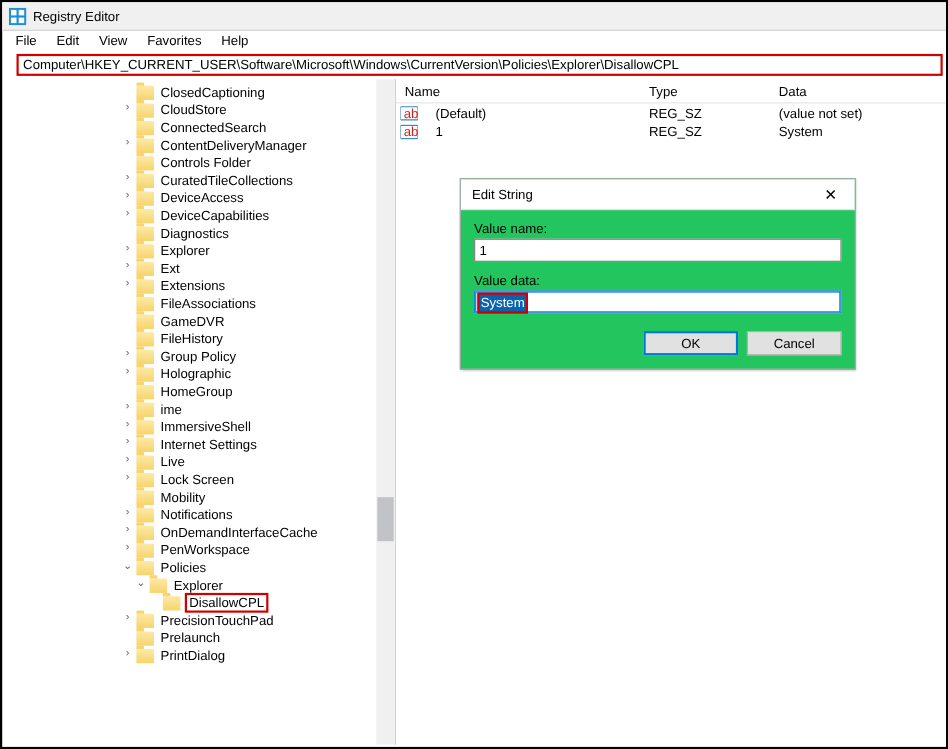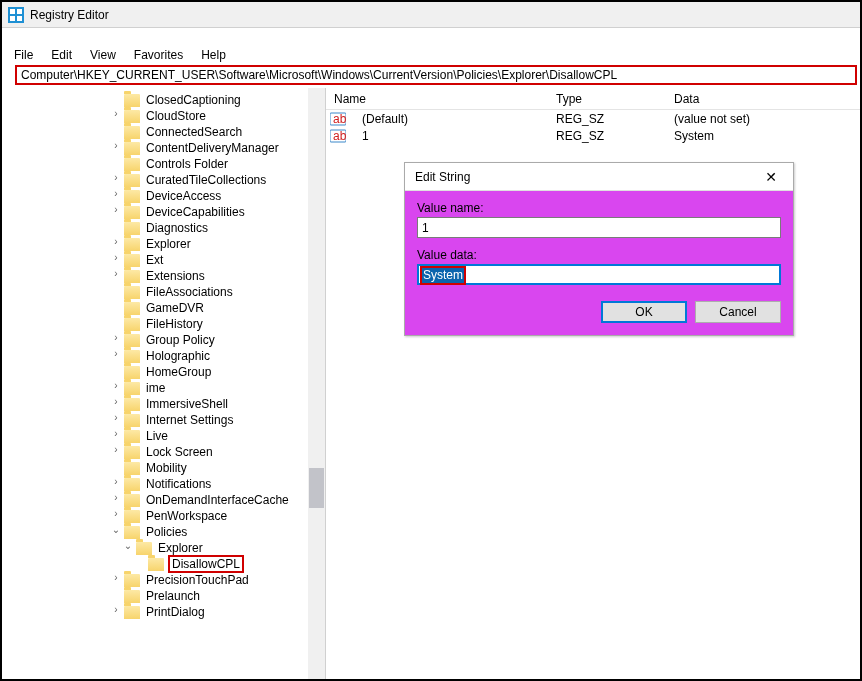--- a/index.html
+++ b/index.html
@@ -1,26 +1,26 @@
 <!DOCTYPE html>
 <html><head>
 <meta charset="utf-8">
 <style>
   * { box-sizing: border-box; margin: 0; padding: 0; font-family: "Segoe UI", Tahoma, sans-serif; font-size: 12px; }
   body { background: #fff; width: 862px; height: 681px; border: 2px solid #000; position: relative; overflow: hidden; }
   .titlebar { height: 26px; display: flex; align-items: center; padding: 0 6px; background: #f0f0f0; border-bottom: 1px solid #d0d0d0; }
   .titlebar .icon { width: 16px; height: 16px; margin-right: 6px; }
   .titlebar .title { color: #000; }
-  .menubar { height: 36px; display: flex; align-items: flex-end; padding: 0 4px; gap: 2px; }
+  .menubar { height: 20px; display: flex; align-items: flex-start; padding: 0 4px; gap: 2px; }
   .menuitem { padding: 2px 8px; cursor: default; }
   .addressbar-wrap { padding: 1px 3px 3px 13px; }
   .addressbar { height: 20px; border: 2px solid #d00000; background: #fff; display: flex; align-items: center; padding: 0 4px; }
   .addressbar input { border: none; outline: none; width: 100%; font-size: 12px; background: transparent; }
   .workspace { display: flex; height: calc(681px - 26px - 20px - 26px - 4px); }
-  .treepane { width: 324px; border-right: 1px solid #d0d0d0; overflow: hidden; position: relative; }
+  .treepane { width: 358px; border-right: 1px solid #d0d0d0; overflow: hidden; position: relative; }
   .treescroll { position: absolute; right: 0; top: 0; bottom: 0; width: 17px; background: #f0f0f0; }
   .thumb { position: absolute; left: 1px; right: 1px; top: 380px; height: 40px; background: #c2c3c9; }
   .tree { padding: 4px 0 4px 0; }
   .node { display: flex; align-items: center; height: 16px; white-space: nowrap; }
   .expander { width: 12px; text-align: center; color: #666; font-size: 10px; cursor: default; }
   .folder { width: 16px; height: 13px; background: linear-gradient(to bottom, #fde9a6 0%, #f7d46c 100%); border-radius: 1px 1px 0 0; position: relative; margin: 0 4px 0 2px; flex: none; }
   .folder::before { content: ""; position: absolute; top: -3px; left: 0; width: 7px; height: 3px; background: #f7d46c; border-radius: 1px 1px 0 0; }
   .nodetext { cursor: default; padding: 0 2px; }
   .sel { border: 2px solid #d00000; padding: 0 2px; }
   .ln { display: flex; }
@@ -28,21 +28,21 @@
   .listpane { flex: 1; position: relative; }
   .listhdr { display: flex; height: 22px; border-bottom: 1px solid #e4e4e4; align-items: center; }
   .col { padding: 3px 8px; border-right: 1px solid transparent; color: #000; }
   .cName { width: 222px; }
   .cType { width: 118px; }
   .cData { flex: 1; }
   .listbody { }
   .row { display: flex; height: 17px; align-items: center; }
   .row .cName { display: flex; align-items: center; gap: 16px; padding-left: 4px; }
   .valicon { width: 16px; height: 14px; flex: none; }
-  .dialog { position: absolute; left: 402px; top: 160px; width: 390px; border: 1px solid #aaa; background: #d946ef; box-shadow: 1px 1px 2px rgba(0,0,0,.2); }
+  .dialog { position: absolute; left: 416px; top: 160px; width: 360px; border: 1px solid #aaa; background: #22c55e; box-shadow: 1px 1px 2px rgba(0,0,0,.2); }
   .dlg-title { height: 28px; display: flex; align-items: center; padding: 0 10px; background: #fff; border-bottom: 1px solid #e0e0e0; justify-content: space-between; }
   .dlg-close { font-size: 14px; cursor: default; padding: 0 6px; }
   .dlg-body { padding: 10px 12px 12px 12px; }
   .lbl { margin-bottom: 2px; display: block; }
   .txt { width: 100%; height: 21px; border: 1px solid #7a7a7a; padding: 2px 4px; background: #fff; font-size: 12px; }
   .txt.readonly { background: #fff; color: #000; }
   .valdata-wrap { position: relative; margin-top: 10px; }
   .txt.focus { border: 1px solid #0078d7; outline: 1px solid #0078d7; outline-offset: -2px; }
   .sel-hi { background: #0a64ad; color: #fff; padding: 0 1px; border: 2px solid #d00000; display: inline-block; line-height: 15px; position: absolute; left: 3px; top: 2px; }
   .dlg-buttons { display: flex; justify-content: flex-end; gap: 8px; margin-top: 16px; }

